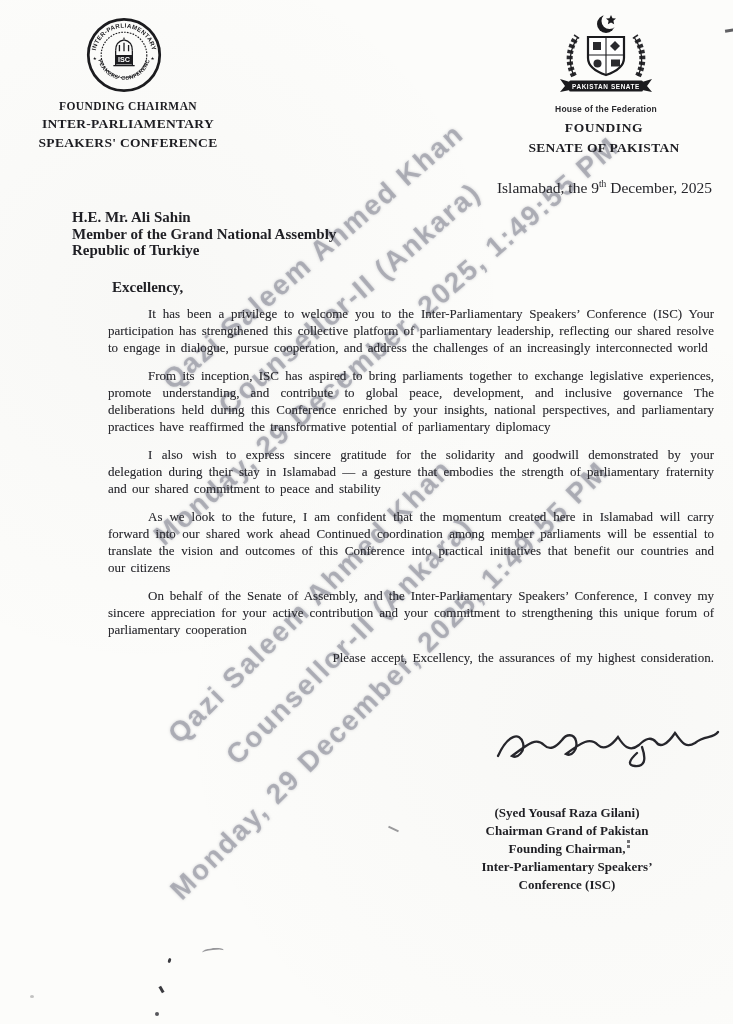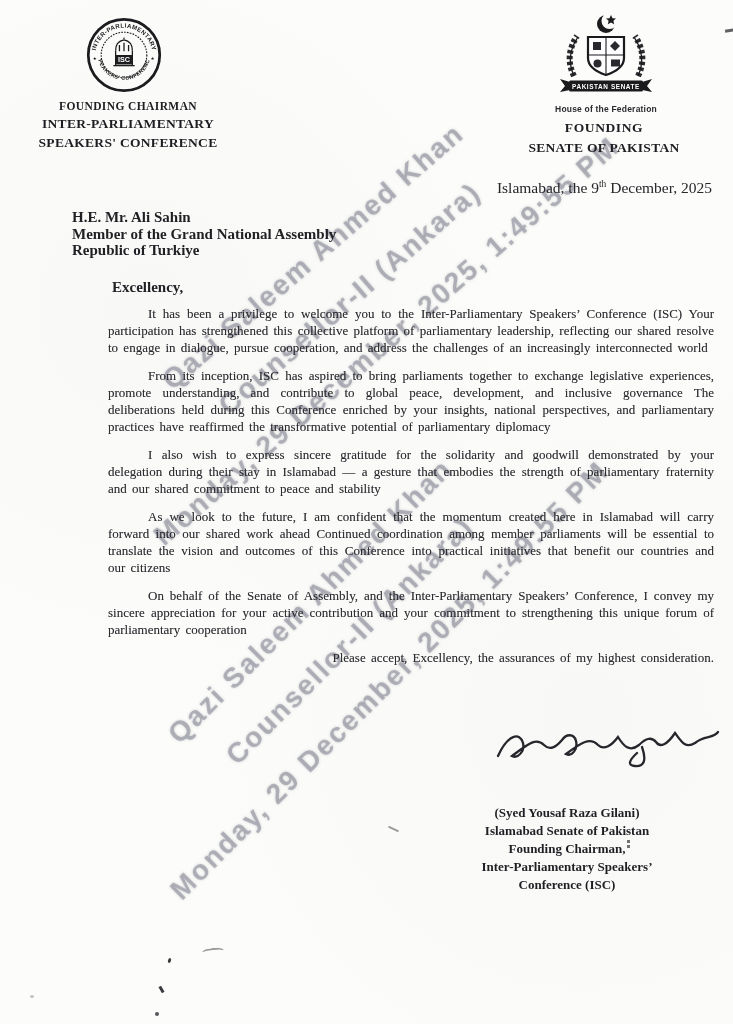--- a/index.html
+++ b/index.html
@@ -163,21 +163,21 @@
   <div class="abs sig-scribble">
     <svg width="232" height="50" viewBox="0 0 232 50">
       <g stroke="#26262c" stroke-width="2.3" fill="none" stroke-linecap="round">
         <path d="M6,36 C16,14 28,12 31,23 C33,31 26,39 20,36 C36,24 44,17 52,25 C58,31 64,27 70,20 C74,14 82,13 84,21 C86,29 80,37 74,34 C90,22 98,17 106,25 C112,31 120,25 126,17 C131,25 137,33 147,25 C153,19 159,16 164,22 C168,28 175,25 183,13 C189,21 193,29 203,23 C213,15 221,19 226,12"></path>
         <path d="M150,27 q7,20 -7,19 q-11,-1 2,-13"></path>
       </g>
     </svg>
   </div>
   <div class="abs sig-block">
     <div>(Syed Yousaf Raza Gilani)</div>
-    <div>Islamabad Senate of Pakistan</div>
+    <div>Chairman Grand of Pakistan</div>
     <div>Founding Chairman,</div>
     <div>Inter-Parliamentary Speakers’</div>
     <div>Conference (ISC)</div>
   </div>
 
   <div class="speck" style="left:725px;top:29px;width:10px;height:2.5px;transform:rotate(-8deg);opacity:.8;"></div>
   <div class="speck" style="left:168px;top:958px;width:3px;height:5px;border-radius:50%;transform:rotate(20deg);"></div>
   <div class="speck" style="left:160px;top:986px;width:3px;height:7px;transform:rotate(-30deg);"></div>
   <div class="speck" style="left:155px;top:1012px;width:4px;height:4px;border-radius:50%;opacity:.85;"></div>
   <div class="speck" style="left:202px;top:948px;width:22px;height:5px;background:none;border-top:2px solid #55555c;border-radius:50%;transform:rotate(-6deg);opacity:.6;"></div>

